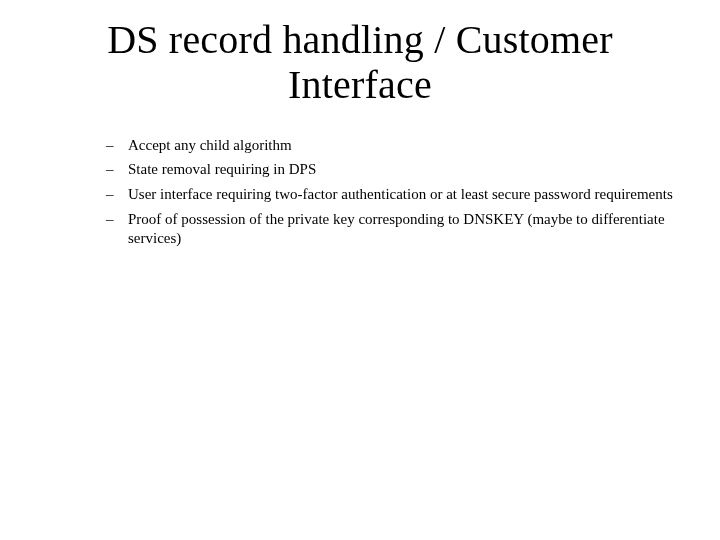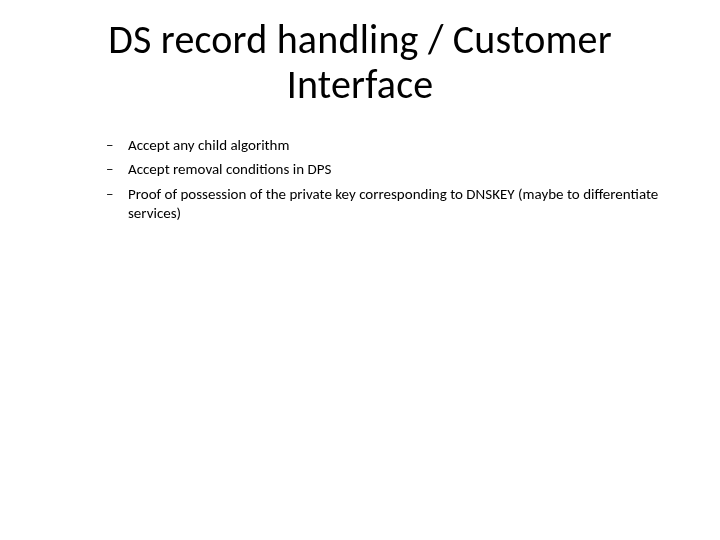--- a/index.html
+++ b/index.html
@@ -10,20 +10,21 @@
     background: #ffffff;
     font-family: Calibri, "Segoe UI", Arial, sans-serif;
     color: #000000;
   }
   .slide {
     position: relative;
     width: 720px;
     height: 540px;
     box-sizing: border-box;
     padding: 18px 46px 0 46px;
+    font-family: Liberation Serif, serif;
   }
   .title {
     font-size: 40px;
     line-height: 1.12;
     text-align: center;
     margin: 0 0 28px 0;
     font-weight: 400;
     letter-spacing: 0.2px;
   }
   .bullets {
@@ -43,16 +44,17 @@
     top: 0;
   }
 </style>
 </head>
 <body>
 
 <div class="slide">
   <h1 class="title">DS record handling / Customer Interface</h1>
   <div class="bullets">
     <div class="bullet">Accept any child algorithm</div>
-    <div class="bullet">Accept removal conditions in DPS</div>
+    <div class="bullet">State removal requiring in DPS</div>
+    <div class="bullet">User interface requiring two-factor authentication or at least secure password requirements</div>
     <div class="bullet">Proof of possession of the private key corresponding to DNSKEY (maybe to differentiate services)</div>
   </div>
 </div>
 
 </body></html>

